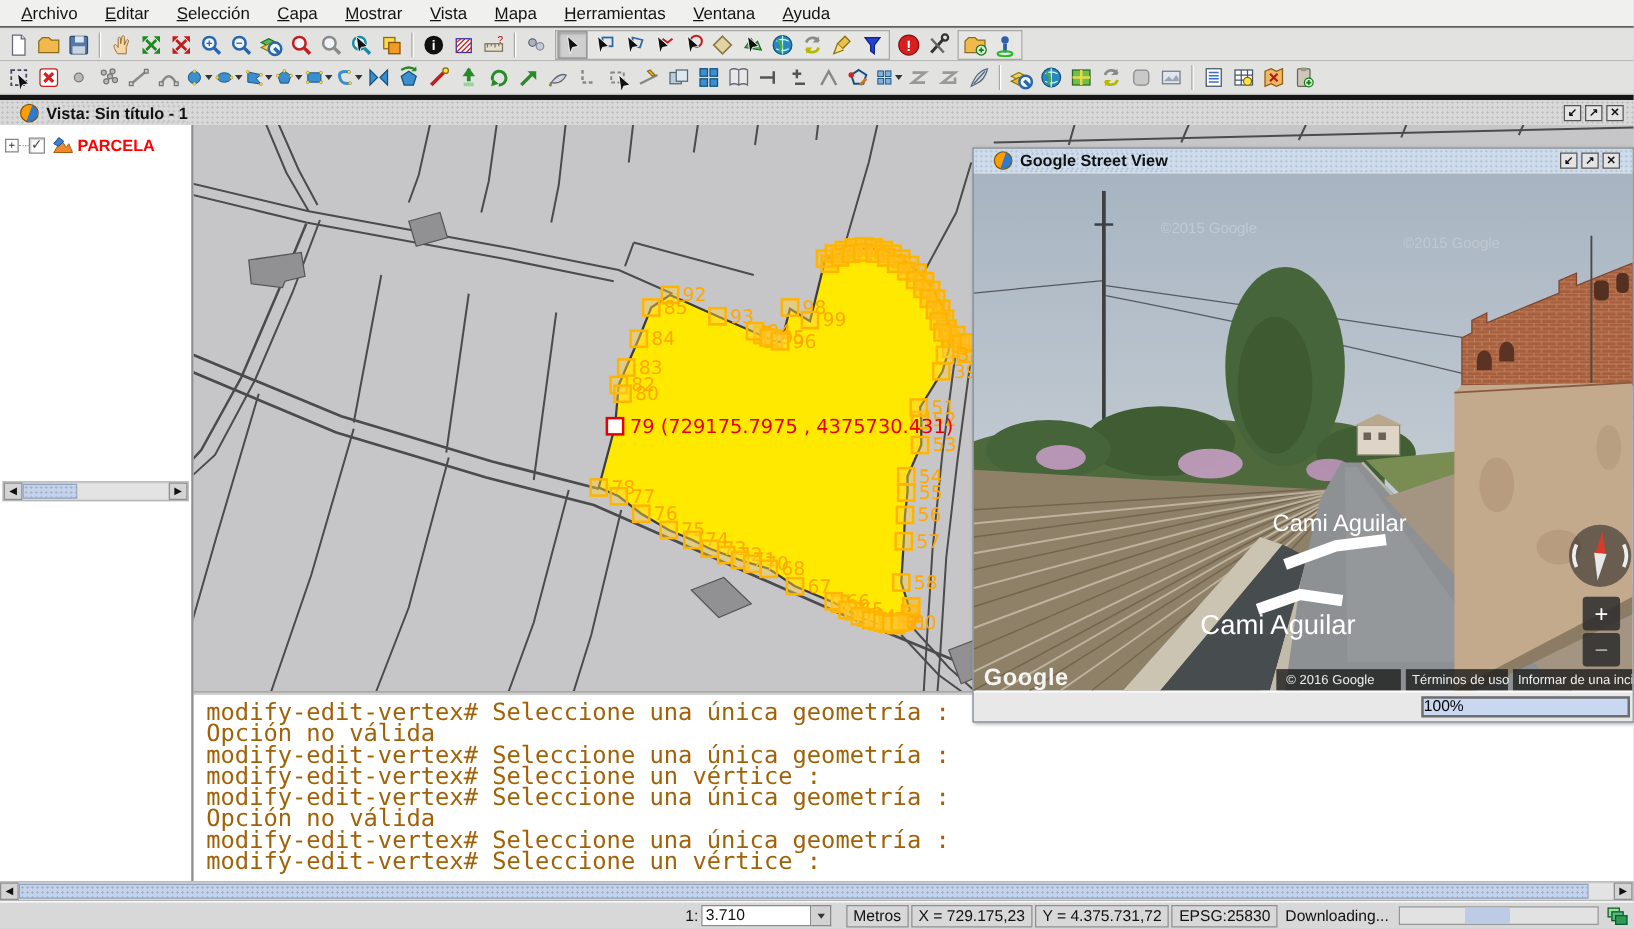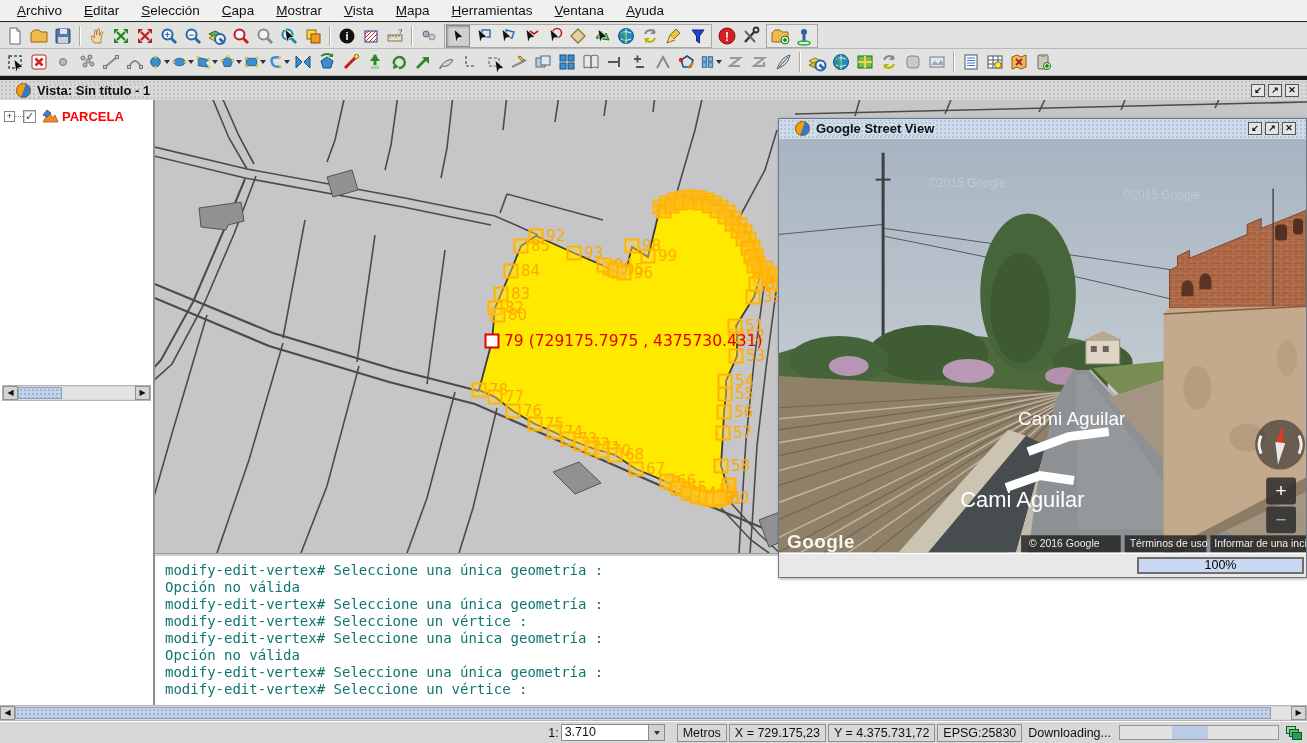--- a/index.html
+++ b/index.html
@@ -49,29 +49,29 @@
     line-height:12px;text-align:center;flex:none;}
   .sthumb{height:12px;background-color:#c5d3e8;border:1px solid #8fa3c0;
     background-image:radial-gradient(#9fb4d2 1px,transparent 1px);background-size:4px 4px;}
   .strack{height:12px;background:#e3e3e3;}
   #toc-hscroll{left:2px;top:285px;width:149px;}
   
   #map{position:absolute;left:155px;top:100px;width:1152px;height:453px;background:#c6c6c8;}
   
   #splitter{position:absolute;left:155px;top:553px;width:1152px;height:3px;background:#cfcfcf;border-top:1px solid #9a9a9a;}
   #console{position:absolute;left:155px;top:556px;width:1152px;height:149px;background:#fff;
-    font-family:"DejaVu Sans Mono",monospace;font-size:14px;line-height:17px;color:#0f766e;padding:6px 0 0 10px;white-space:pre;}
+    font-family:"DejaVu Sans Mono",monospace;font-size:19px;line-height:17px;color:#a16207;padding:6px 0 0 10px;white-space:pre;}
   
   #sv-window{position:absolute;left:778px;top:118px;width:529px;height:460px;border:1px solid #6d7785;
     background:#e6e6e6;box-shadow:1px 1px 3px rgba(0,0,0,.35);}
   #sv-titlebar{background-color:#cfdcec;background-image:radial-gradient(#b4c5da 1px,transparent 1px);background-size:4px 4px;height:19px;}
   #sv-scene{display:block;}
   #sv-progressrow{height:24px;background:#e8e8e8;position:relative;border-top:1px solid #fff;}
   #sv-progress{position:absolute;left:358px;top:3px;width:167px;height:17px;border:2px solid #6e6e6e;
-    background:#c9d7f0;font-size:12.5px;text-align:center;line-height:13px;color:#000;}
+    background:#c9d7f0;font-size:12.5px;line-height:13px;color:#000;}
   
   #bottom-hscroll{left:0;top:705px;width:1307px;border-left:none;}
   #statusbar{position:absolute;left:0;top:721px;width:1307px;height:22px;background:#d8d8d8;border-top:1px solid #fff;
     display:flex;align-items:center;justify-content:flex-end;font-size:12.5px;color:#111;padding-right:2px;}
   .stbox{border:1px solid #909090;padding:1px 5px;margin-right:2px;background:#d8d8d8;white-space:nowrap;}
   #scale-combo{display:flex;align-items:center;margin-right:12px;}
   #scale-input{width:88px;height:17px;background:#fff;border:1px solid #8a8a8a;font-size:12.5px;padding:0 3px;line-height:15px;}
   #scale-drop{width:16px;height:17px;border:1px solid #8a8a8a;border-left:none;background:#d2d2d2;
     display:flex;align-items:center;justify-content:center;}
   #dl-progress{width:160px;height:15px;border:1px solid #979797;background:#e2e2e2;position:relative;margin:0 4px;}

